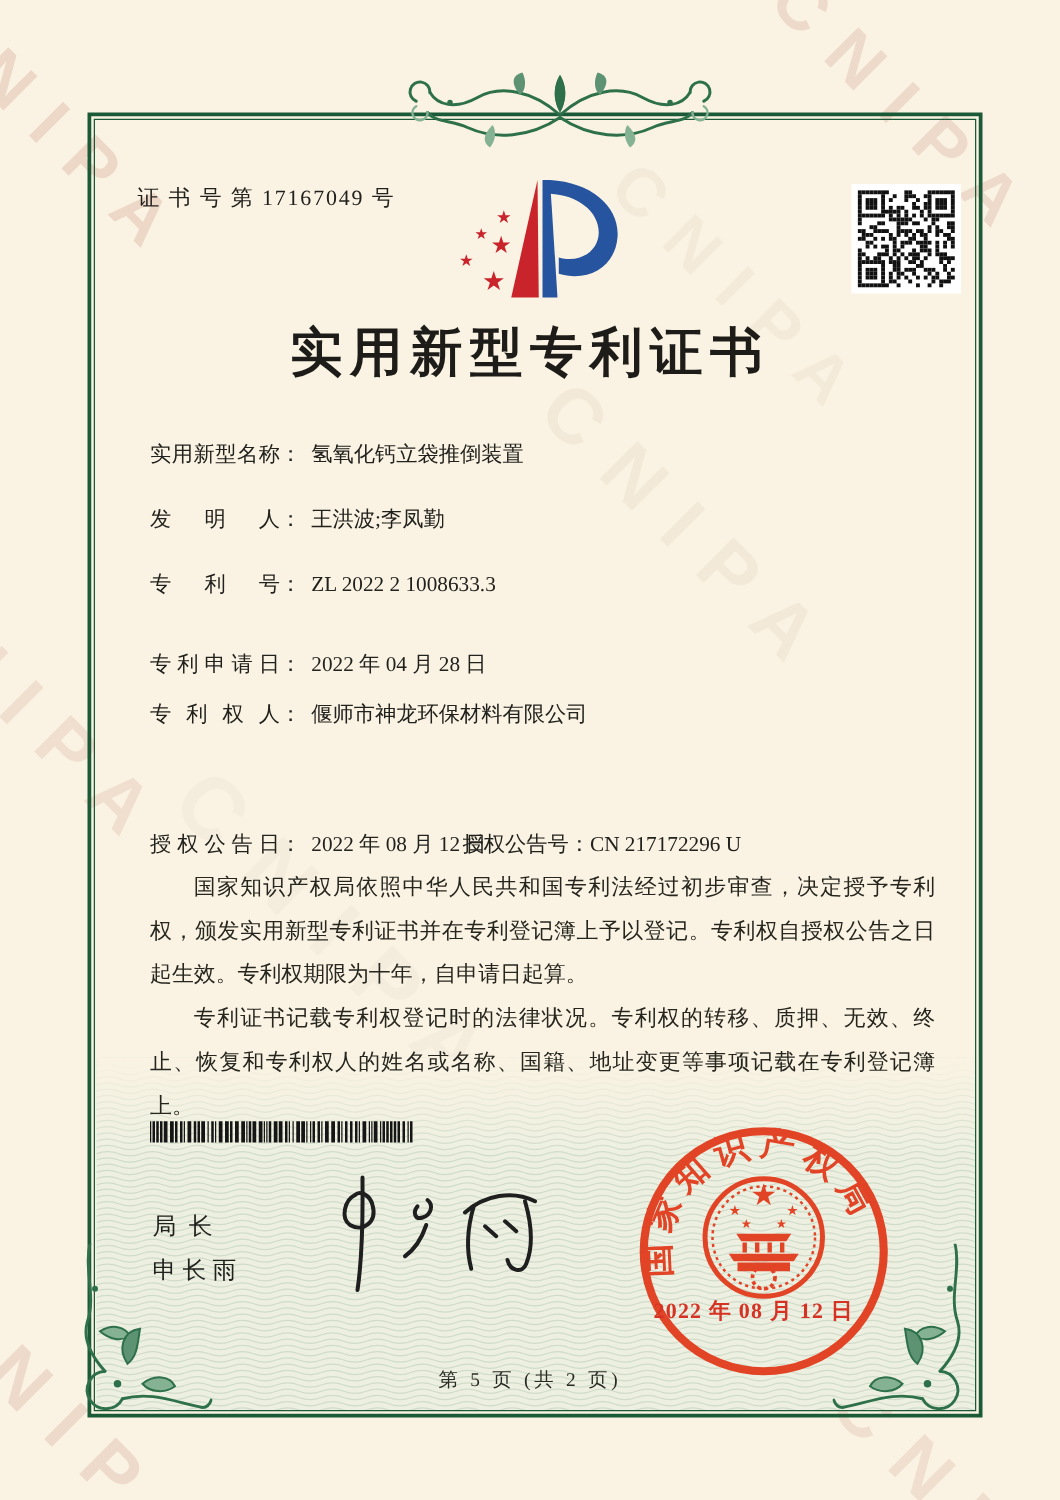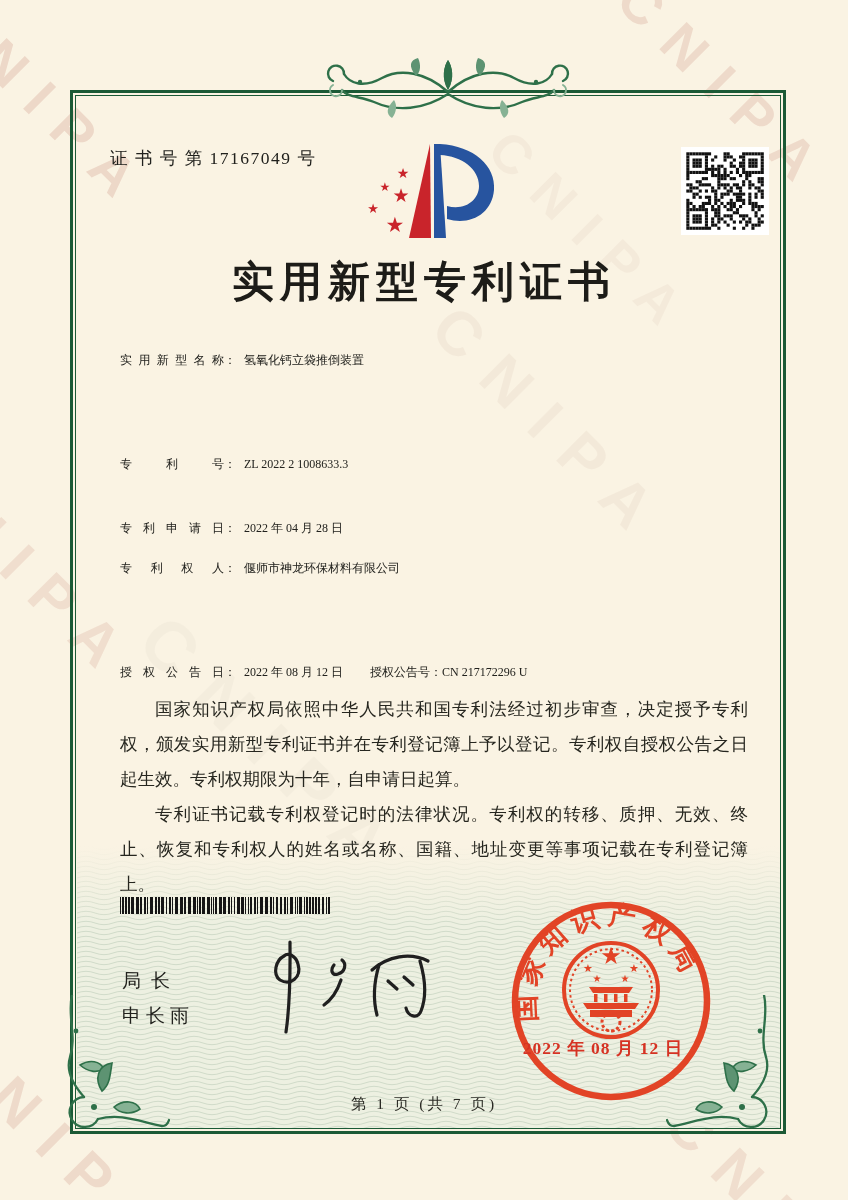--- a/index.html
+++ b/index.html
@@ -18,21 +18,21 @@
   
   .waves{position:absolute;left:77px;top:846px;width:704px;height:282px;z-index:2;background:#edf0e1;overflow:hidden;}
   .waves .fade{position:absolute;left:0;top:0;width:100%;height:78px;background:linear-gradient(to bottom,#faf3e3 0%,rgba(250,243,227,0) 100%);}
   
   .bframe{position:absolute;left:70px;top:90px;width:710px;height:1038px;border:3px solid #1b5a36;z-index:3;}
   .bframe::after{content:"";position:absolute;inset:2px;border:1px solid #1b5a36;}
   .orn{z-index:4;}
   .content{z-index:5;}
   .cert-no{left:110px;top:146px;font-size:17.5px;letter-spacing:1.5px;z-index:5;}
   .title{left:0;top:254px;width:100%;text-align:center;font-size:42px;font-weight:bold;letter-spacing:6px;z-index:5;color:#1d1c18;}
-  .rows{left:120px;top:352px;width:640px;height:360px;z-index:5;font-size:12px;}
+  .rows{left:120px;top:352px;width:640px;height:360px;z-index:5;font-size:17px;}
   .row{position:absolute;left:0;height:30px;white-space:nowrap;}
   .flabel{display:inline-block;width:104px;text-align:justify;text-align-last:justify;text-justify:inter-character;vertical-align:bottom;}
   .colon{display:inline-block;}
   .fvalue{display:inline-block;margin-left:8px;}
   .pair2{position:absolute;left:250px;top:0;white-space:nowrap;}
   .body-text{left:120px;top:692px;width:628px;z-index:5;font-size:17.5px;line-height:35px;text-align:justify;color:#26261f;}
   .body-text p{margin:0;text-indent:2em;}
   .barcode{left:120px;top:897px;height:17px;z-index:5;font-size:0;white-space:nowrap;}
   .barcode i{display:inline-block;height:17px;background:#151515;}
   .barcode s{display:inline-block;height:17px;}
@@ -486,20 +486,23 @@
       <rect x="61.1" y="79.7" width="3.1" height="3.1" fill="#111111"></rect>
       <rect x="70.4" y="79.7" width="3.1" height="3.1" fill="#111111"></rect>
     </svg>
 
   <div class="abs title">实用新型专利证书</div>
 
   <div class="abs rows">
     <div class="row" style="top:0">
       <span class="flabel">实用新型名称</span><span class="colon">：</span><span class="fvalue">氢氧化钙立袋推倒装置</span>
     </div>
+    <div class="row" style="top:52px">
+      <span class="flabel">发明人</span><span class="colon">：</span><span class="fvalue">王洪波;李凤勤</span>
+    </div>
     <div class="row" style="top:104px">
       <span class="flabel">专利号</span><span class="colon">：</span><span class="fvalue">ZL 2022 2 1008633.3</span>
     </div>
     <div class="row" style="top:168px">
       <span class="flabel">专利申请日</span><span class="colon">：</span><span class="fvalue">2022 年 04 月 28 日</span>
     </div>
     <div class="row" style="top:208px">
       <span class="flabel">专利权人</span><span class="colon">：</span><span class="fvalue">偃师市神龙环保材料有限公司</span>
     </div>
     <div class="row" style="top:312px">
@@ -553,15 +556,15 @@
         <rect x="96" y="96" width="3.5" height="8"></rect>
       <rect x="106" y="96" width="3.5" height="8"></rect>
         <rect x="116" y="96" width="3.5" height="8"></rect>
       <polygon points="75,105 131,105 127,111 79,111"></polygon>
       <rect x="82" y="112" width="42" height="7"></rect>
       <circle cx="103" cy="124" r="9" fill="none" stroke="#e23b1d" stroke-width="3" stroke-dasharray="3 2.5"></circle>
     </g>
     <text x="95" y="156" font-size="17.5" font-weight="bold" fill="#d5291a" text-anchor="middle" letter-spacing="1">2022 年 08 月 12 日</text>
   </svg>
 
-  <div class="abs page-info">第 1 页 (共 7 页)</div>
+  <div class="abs page-info">第 5 页 (共 2 页)</div>
 
 </div>
 
 </body></html>

